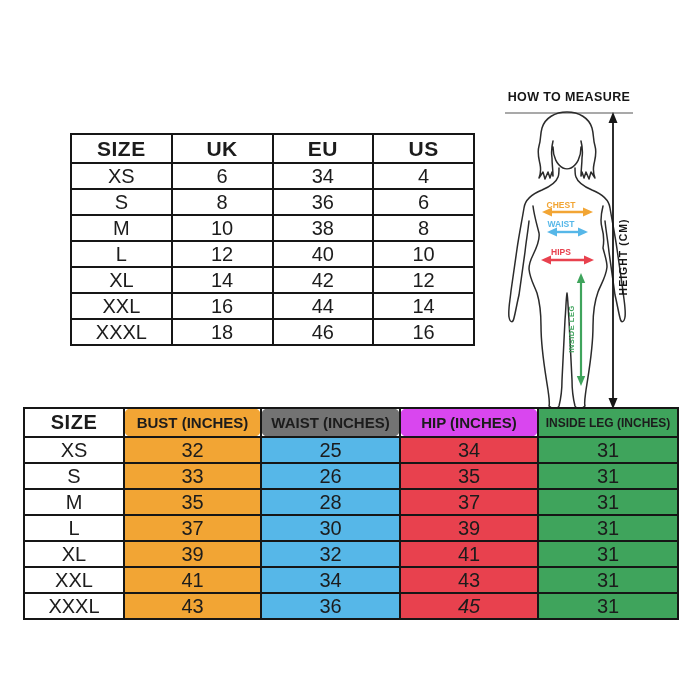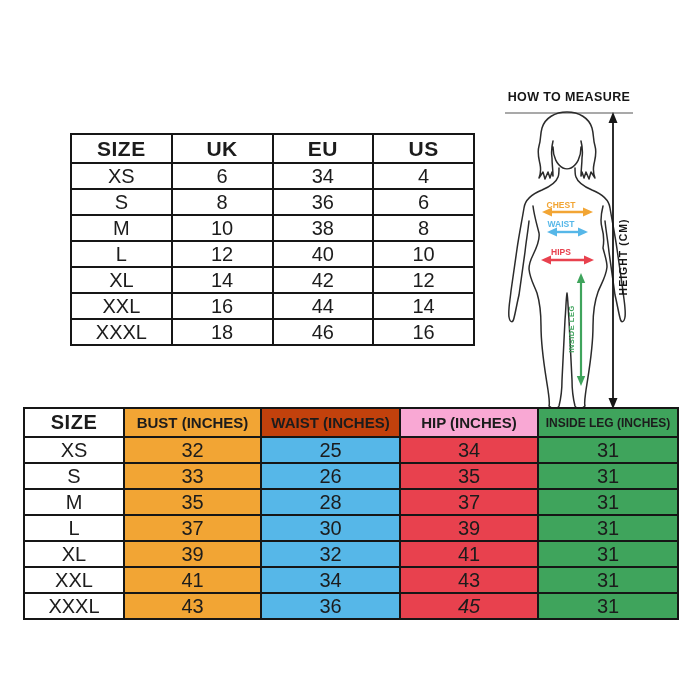--- a/index.html
+++ b/index.html
@@ -12,21 +12,21 @@
   
   #conv-table { position:absolute; left:70px; top:133px; width:405px; }
   #conv-table th { height:29px; font-size:21px; font-weight:bold; letter-spacing:0.5px; }
   #conv-table td { height:26px; font-size:20px; font-weight:normal; }
 
   
   #meas-table { position:absolute; left:23px; top:407px; width:654px; }
   #meas-table th { height:29px; font-weight:bold; }
   #meas-table td { height:26px; font-size:20px; }
   #meas-table th.c0 { font-size:20px; letter-spacing:0.5px; }
-  #meas-table th.c1, #meas-table th.c2, #meas-table th.c3 { font-size:15px; }
+  #meas-table th.c1, #meas-table th.c2, #meas-table th.c3 { font-size:15px;border-radius:8px; }
   #meas-table th.c4 { font-size:12px; }
   #meas-table col.w0 { width:100px; }
   #meas-table col.w1 { width:137px; }
   #meas-table col.w2 { width:139px; }
   #meas-table col.w3 { width:138px; }
   #meas-table col.w4 { width:140px; }
 
   
   #diagram { position:absolute; left:495px; top:75px; width:150px; height:330px;margin-top:12px; }
   #diagram-title { position:absolute; left:8px; top:3px; width:132px; text-align:center;
@@ -146,22 +146,22 @@
       <col class="w0">
         <col class="w1">
         <col class="w2">
         <col class="w3">
         <col class="w4">
     </colgroup>
     <thead>
         <tr>
           <th class="c0" style="background: rgb(255, 255, 255);">SIZE</th>
           <th class="c1" style="background: rgb(242, 165, 52);">BUST (INCHES)</th>
-          <th class="c2" style="background: #c2410c; margin-top: 28px;">WAIST (INCHES)</th>
-          <th class="c3" style="background: #f9a8d4;">HIP (INCHES)</th>
+          <th class="c2" style="background: #737373; margin-top: 28px;">WAIST (INCHES)</th>
+          <th class="c3" style="background: #d946ef;">HIP (INCHES)</th>
           <th class="c4" style="background: rgb(63, 164, 92);">INSIDE LEG (INCHES)</th>
         </tr>
       </thead>
     <tbody>
         <tr>
           <td style="background: rgb(255, 255, 255);">XS</td>
           <td style="background: rgb(242, 165, 52);">32</td>
           <td style="background: rgb(86, 183, 232);">25</td>
           <td style="background: rgb(232, 65, 78);">34</td>
           <td style="background: rgb(63, 164, 92);">31</td>

